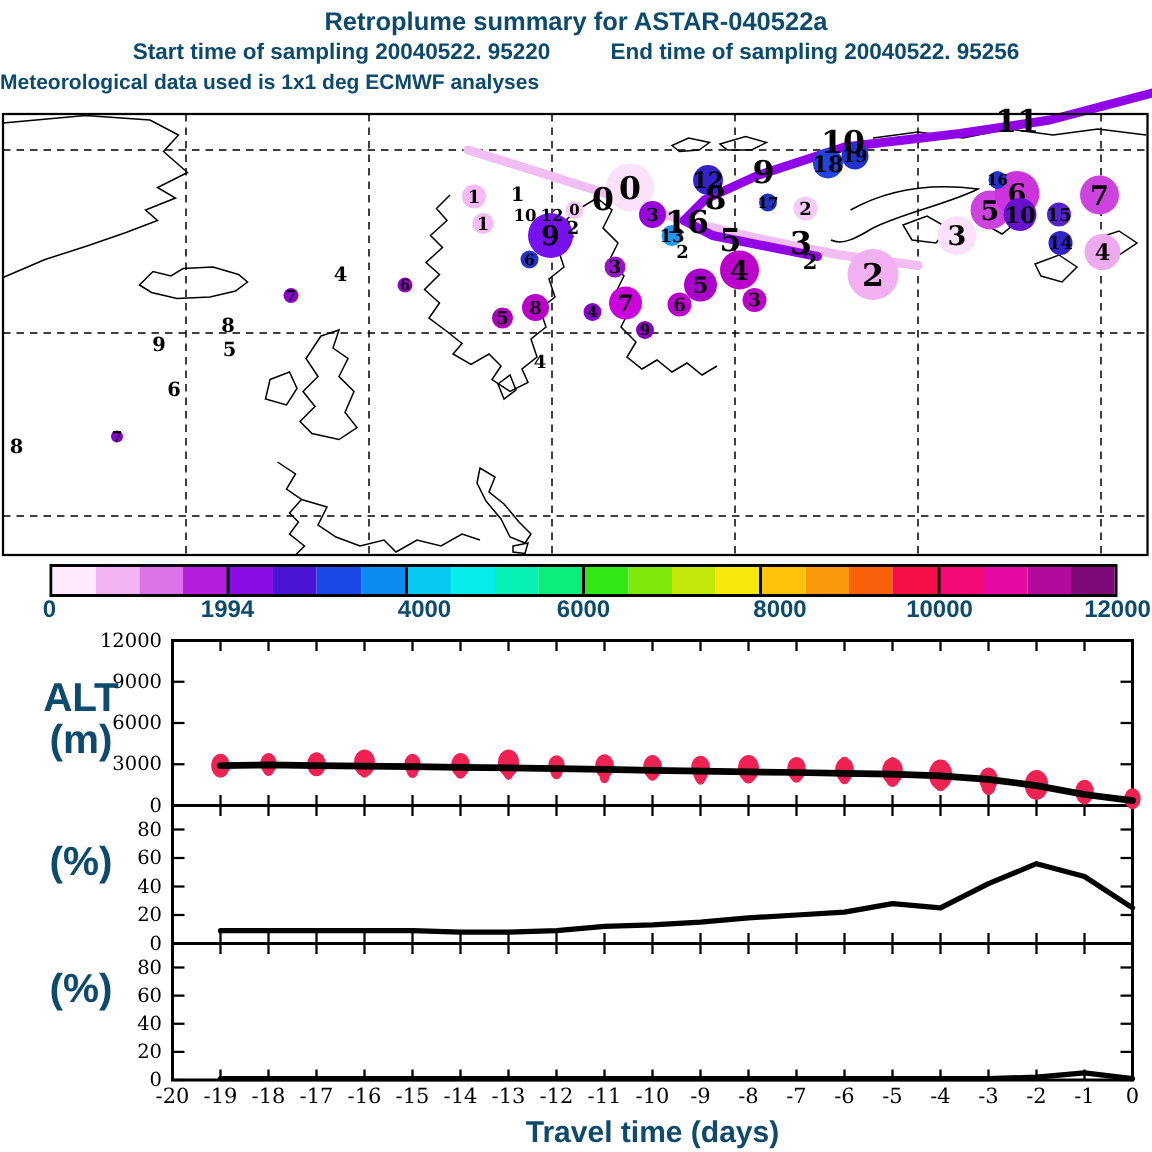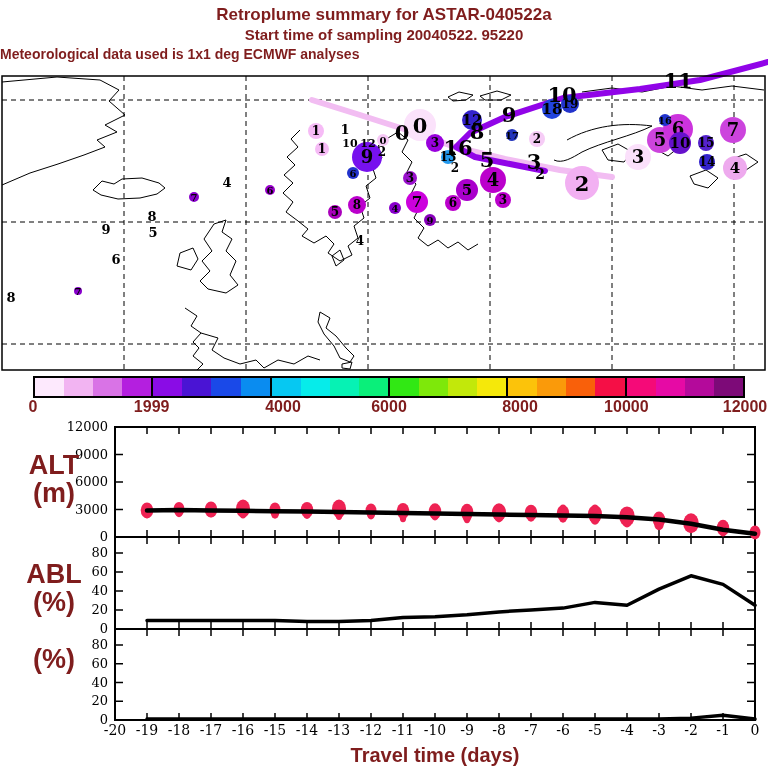--- a/index.html
+++ b/index.html
@@ -1,17 +1,17 @@
 <!DOCTYPE html>
 <html><head>
 <meta charset="utf-8">
 <style>
   html,body{margin:0;padding:0;background:#fff;}
   .page{position:relative;width:768px;height:768px;background:#fff;overflow:hidden;
-        font-family:"Liberation Sans",sans-serif;color:#7f1d1d;}
+        font-family:"Liberation Sans",sans-serif;color:#0c4a6e;}
   .t1{position:absolute;top:5px;left:0;width:768px;text-align:center;font-weight:bold;font-size:17px;}
   .t2{position:absolute;top:26px;left:0;width:768px;display:flex;justify-content:center;gap:40px;
       font-weight:bold;font-size:15px;}
   .t3{position:absolute;top:46px;left:0;width:768px;font-weight:bold;font-size:14px;}
   #map{position:absolute;left:2px;top:56px;overflow:visible;}
   .coast{fill:none;stroke:#000;stroke-width:1;}
   .grid{stroke:#000;stroke-width:1;stroke-dasharray:5,4;}
   .mnum{font-family:"DejaVu Serif",serif;font-weight:bold;fill:#000;}
   #cb{position:absolute;left:33px;top:376px;width:712px;height:22px;display:flex;
       border:2px solid #000;box-sizing:border-box;}
@@ -30,20 +30,21 @@
           font-weight:bold;font-size:20px;}
 </style>
 </head>
 <body>
 
 <div class="page">
 
   <div class="t1">Retroplume summary for ASTAR-040522a</div>
   <div class="t2">
     <span>Start time of sampling 20040522. 95220</span>
+    <span>End time of sampling 20040522. 95256</span>
   </div>
   <div class="t3">Meteorological data used is 1x1 deg ECMWF analyses</div>
 
   <svg id="map" width="764" height="314">
     <g id="mapg" transform="translate(0,20)">
       <g id="grid-g">
           <line x1="122" y1="0" x2="122" y2="294" class="grid"></line>
           <line x1="244" y1="0" x2="244" y2="294" class="grid"></line>
           <line x1="366" y1="0" x2="366" y2="294" class="grid"></line>
           <line x1="488" y1="0" x2="488" y2="294" class="grid"></line>
@@ -200,21 +201,21 @@
       <div class="sw" style="background: rgb(250, 154, 10);"></div>
       <div class="sw" style="background: rgb(249, 96, 10);"></div>
       <div class="sw" style="background: rgb(245, 15, 70);"></div>
       <div class="sw sep" style="background: rgb(245, 10, 120);"></div>
       <div class="sw" style="background: rgb(230, 10, 165);"></div>
       <div class="sw" style="background: rgb(180, 10, 155);"></div>
       <div class="sw" style="background: rgb(125, 10, 120);"></div>
     </div>
   <div id="cbticks">
       <div class="cbt" style="left: 33px;">0</div>
-      <div class="cbt" style="left: 151.67px;">1999</div>
+      <div class="cbt" style="left: 151.67px;">1994</div>
       <div class="cbt" style="left: 283px;">4000</div>
       <div class="cbt" style="left: 389.01px;">6000</div>
       <div class="cbt" style="left: 520px;">8000</div>
       <div class="cbt" style="left: 626.35px;">10000</div>
       <div class="cbt" style="left: 745.02px;">12000</div>
     </div>
 
   <svg id="panels" width="768" height="348">
     <g id="pframes">
         <rect x="115" y="7" width="640" height="110" class="frame"></rect>
@@ -468,21 +469,20 @@
         <text x="723" y="315" text-anchor="middle" class="ser" font-size="14">-1</text>
         <text x="755" y="315" text-anchor="middle" class="ser" font-size="14">0</text>
       </g>
   </svg>
 
   <div class="plabel" style="top:452px">
     <div>ALT</div>
     <div>(m)</div>
   </div>
   <div class="plabel" style="top:561px">
-    <div>ABL</div>
     <div>(%)</div>
   </div>
   <div class="plabel" style="top:646px">
     <div>(%)</div>
   </div>
   <div id="xlabel">Travel time (days)</div>
 
 </div>
 
 </body></html>

